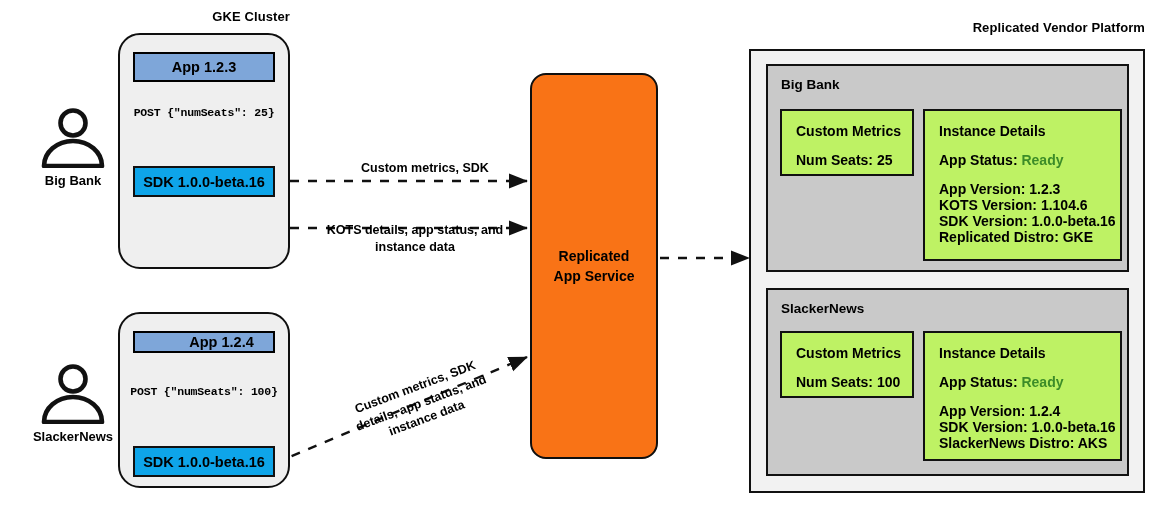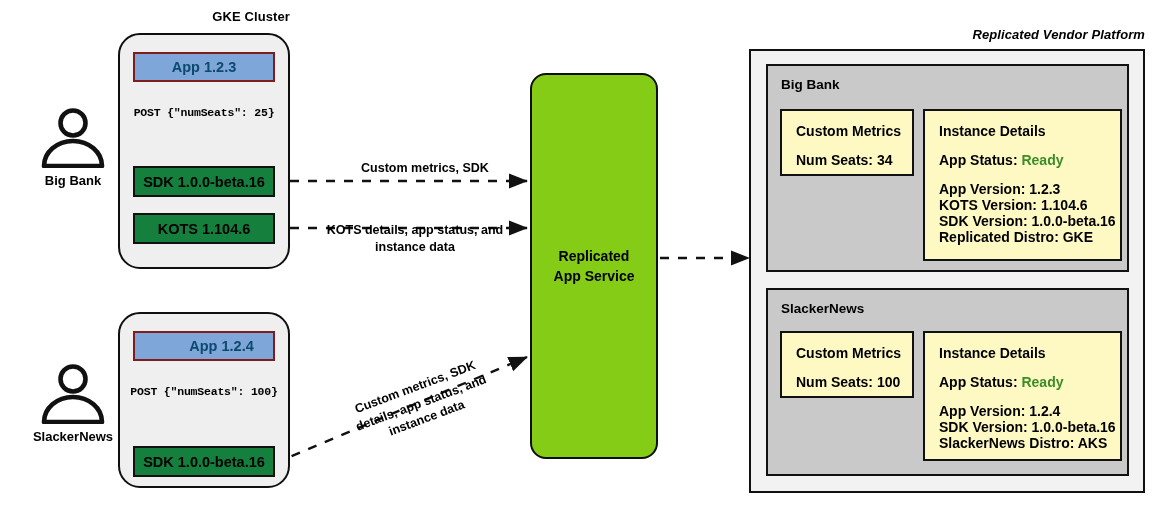--- a/index.html
+++ b/index.html
@@ -43,48 +43,48 @@
 
   
   .cluster {
     background: #EFEFEF;
     border: 2px solid #0f0f0f;
     border-radius: 22px;
   }
 
   
   .node {
-    background: #15803d;
+    background: #0ea5e9;
     border: 2px solid #111111;
     display: flex;
     align-items: center;
     justify-content: center;
     font-size: 14.5px;
     font-weight: bold;
     white-space: nowrap;
   }
   .node.app {
     background: #7EA6D9;
-    border: 2px solid #7f1d1d;
-    color: #0c4a6e;
+    border: 2px solid #000000;
+    color: #000000;
   }
 
   
   .post-text {
     font-family: "Liberation Mono", "DejaVu Sans Mono", monospace;
     font-size: 11.5px;
     font-weight: 700;
     text-align: center;
     white-space: nowrap;
     letter-spacing: -0.2px;
   }
 
   
   .app-service {
-    background: #84cc16;
+    background: #f97316;
     border: 2px solid #0f0f0f;
     border-radius: 16px;
     display: flex;
     align-items: center;
     justify-content: center;
     text-align: center;
     font-size: 14px;
     font-weight: bold;
     line-height: 1.45;
   }
@@ -97,21 +97,21 @@
   .customer-panel {
     background: #C9C9C9;
     border: 2px solid #111111;
   }
   .panel-title {
     font-size: 13.5px;
     font-weight: bold;
     white-space: nowrap;
   }
   .card {
-    background: #fef9c3;
+    background: #bef264;
     border: 2px solid #111111;
     padding: 12px 14px 12px 14px;
   }
   .card-heading {
     font-size: 14px;
     font-weight: bold;
     white-space: nowrap;
   }
   .card-line {
     font-size: 14px;
@@ -180,26 +180,25 @@
   <div class="title abs" style="left:118px; top:9px; width:172px;">GKE Cluster</div>
 
   <div class="cluster abs" style="left:118px; top:33px; width:172px; height:236px;"></div>
 
   <div class="node app abs" style="left:133px; top:52px; width:142px; height:30px;">App 1.2.3</div>
 
   <div class="post-text abs" style="left:113px; top:106px; width:182px;">POST {"numSeats": 25}</div>
 
   <div class="node abs" style="left:133px; top:166px; width:142px; height:31px;">SDK 1.0.0-beta.16</div>
 
-  <div class="node abs" style="left:133px; top:213px; width:142px; height:31px;">KOTS 1.104.6</div>
 
 
   <div class="cluster abs" style="left:118px; top:312px; width:172px; height:176px;"></div>
 
-  <div class="node app abs" style="left:133px; top:331px; width:142px; height:30px;padding-left:35px;">App 1.2.4</div>
+  <div class="node app abs" style="left:133px; top:331px; width:142px; height:22px;padding-left:35px;">App 1.2.4</div>
 
   <div class="post-text abs" style="left:108px; top:385px; width:192px;">POST {"numSeats": 100}</div>
 
   <div class="node abs" style="left:133px; top:446px; width:142px; height:31px;">SDK 1.0.0-beta.16</div>
 
   <div class="edge-label abs" style="left:330px; top:160px; width:190px;">
     <div>Custom metrics, SDK</div>
   </div>
 
   <div class="edge-label abs" style="left:310px; top:222px; width:210px;">
@@ -213,32 +212,32 @@
     <div>instance data</div>
   </div>
 
   <div class="app-service abs" style="left:530px; top:73px; width:128px; height:386px;">
     <div>
       <div>Replicated</div>
       <div>App Service</div>
     </div>
   </div>
 
-  <div class="title abs" style="left:749px; top:27px; width:396px;font-style:italic;">Replicated Vendor Platform</div>
+  <div class="title abs" style="left:749px; top:20px; width:396px;">Replicated Vendor Platform</div>
 
   <div class="platform-outer abs" style="left:749px; top:49px; width:396px; height:444px;"></div>
 
   <div class="customer-panel abs" style="left:766px; top:64px; width:363px; height:208px;">
     <div class="panel-title" style="margin:11px 0 0 13px;">Big Bank</div>
   </div>
 
   <div class="card abs" style="left:780px; top:109px; width:134px; height:67px;">
     <div class="card-heading">Custom Metrics</div>
     <div class="gap-line"></div>
-    <div class="card-line">Num Seats: 34</div>
+    <div class="card-line">Num Seats: 25</div>
   </div>
 
   <div class="card abs" style="left:923px; top:109px; width:199px; height:152px;">
     <div class="card-heading">Instance Details</div>
     <div class="gap-line"></div>
     <div class="card-line">
       <span>App Status:</span>
       <span class="status-ready">Ready</span>
     </div>
     <div class="gap-line"></div>

